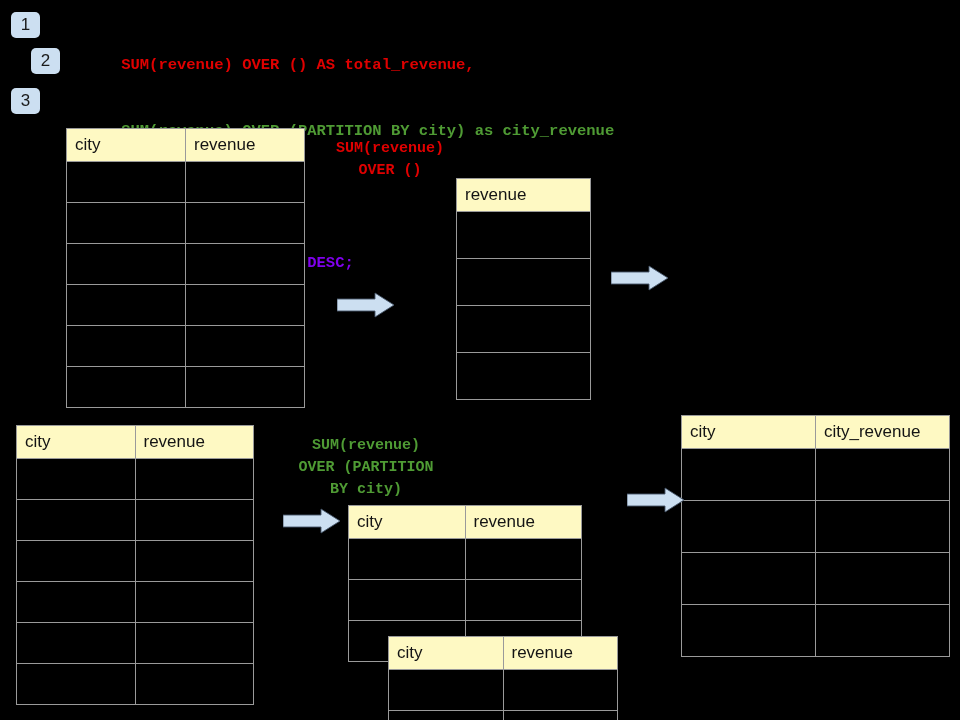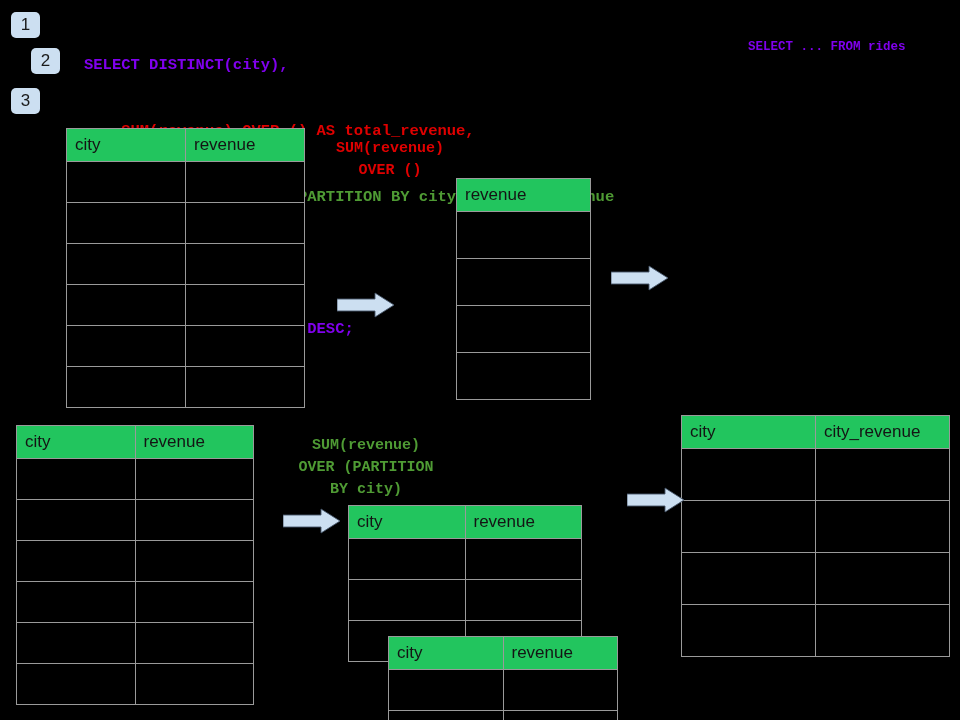--- a/index.html
+++ b/index.html
@@ -83,21 +83,21 @@
     table-layout: fixed;
     background: #000000;
     font-family: "Liberation Sans", sans-serif;
   }
   .tbl th, .tbl td {
     border: 1px solid #9a9a9a;
     padding: 0;
     margin: 0;
   }
   .tbl th {
-    background: #22c55e;
+    background: #fef9c3;
     color: #141414;
     font-size: 17px;
     font-weight: normal;
     text-align: left;
     padding-left: 8px;
     height: 33px;
     box-sizing: border-box;
   }
   .tbl td {
     background: #000000;
@@ -136,28 +136,26 @@
 </head>
 <body>
 
 <div id="canvas">
 
   <div class="badge" id="badge-1">1</div>
   <div class="badge" id="badge-2">2</div>
   <div class="badge" id="badge-3">3</div>
 
   <div class="sql-block">
-    <span class="sql-line c-purple">SELECT DISTINCT(city),</span>
     <span class="sql-line c-red">    SUM(revenue) OVER () AS total_revenue,</span>
     <span class="sql-line c-green">    SUM(revenue) OVER (PARTITION BY city) as city_revenue</span>
     <span class="sql-line c-purple">  FROM rides</span>
     <span class="sql-line c-purple">  ORDER by city_revenue DESC;</span>
   </div>
 
-  <div class="side-note">SELECT ... FROM rides</div>
 
   <div class="annot" id="annot-total">SUM(revenue)
 OVER ()</div>
   <div class="annot" id="annot-part">SUM(revenue)
 OVER (PARTITION
 BY city)</div>
 
   <table class="tbl" id="tbl-src-a">
     <thead>
       <tr>

